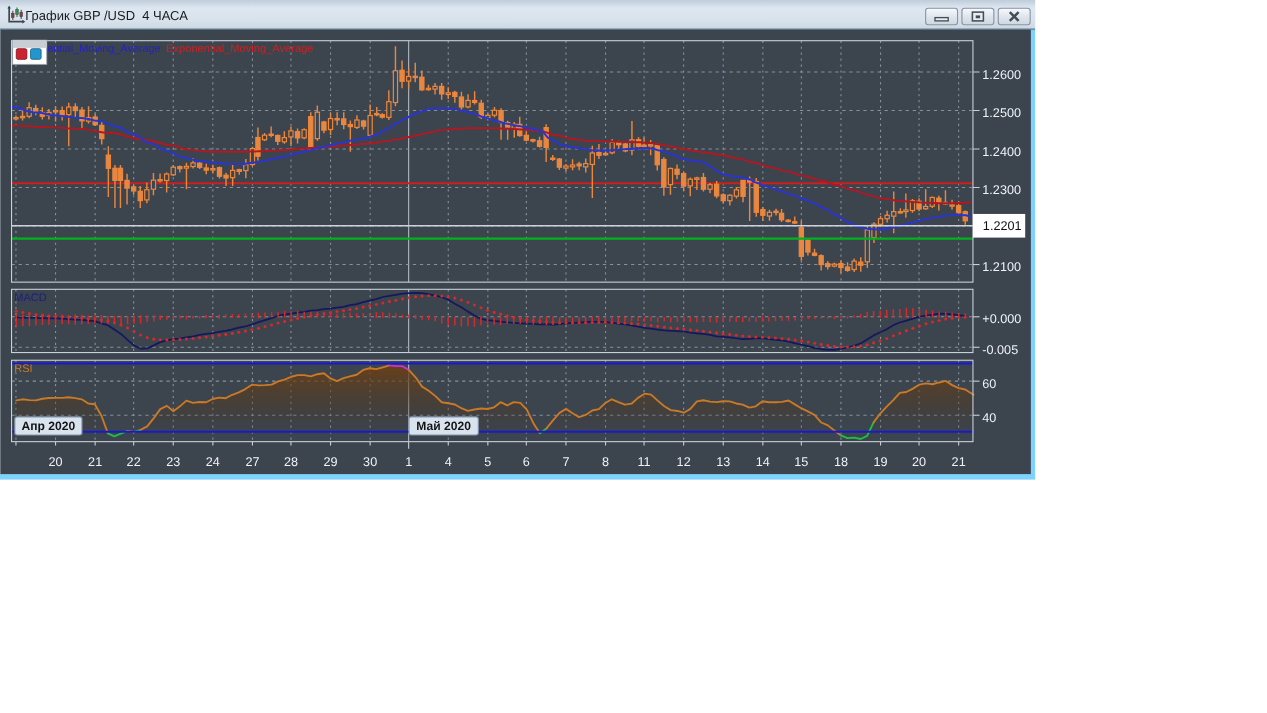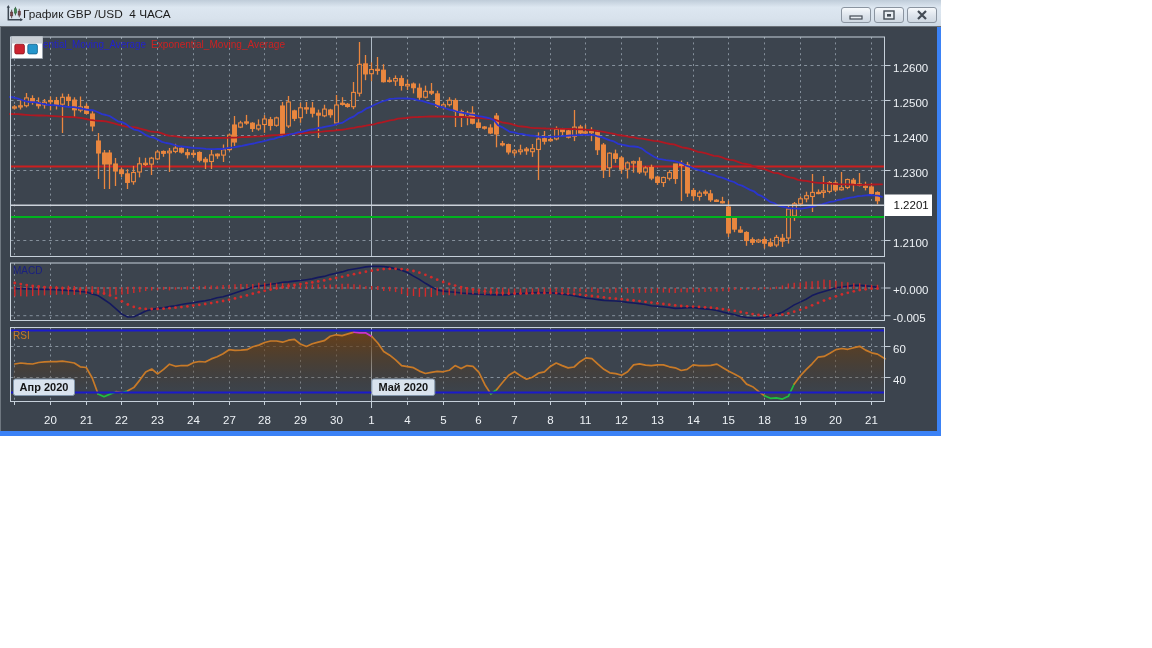--- a/index.html
+++ b/index.html
@@ -1,15 +1,15 @@
 <!DOCTYPE html>
 <html><head><meta charset="utf-8"><style>
 * { margin:0; padding:0; box-sizing:border-box; }
 body { width:1152px; height:648px; background:#ffffff; font-family:"Liberation Sans", sans-serif; position:relative; overflow:hidden; }
-#win { position:absolute; left:0; top:0; width:941px; height:436px; background:#3b82f6; }
+#win { position:absolute; left:0; top:0; width:941px; height:436px; background:#7dd3fc; }
 #title { position:absolute; left:0; top:0; width:941px; height:27px;
   background:linear-gradient(180deg,#bfccd9 0%,#dde7f1 28%,#d8e2ec 72%,#ccd8e4 100%);
   border-bottom:1px solid #6a7077; }
 #title .txt { position:absolute; left:23px; top:7px; font-size:11.8px; color:#1c1c1c; }
 .wbtn { position:absolute; top:7px; width:30px; height:16px; border:1px solid #8a94a0; border-radius:3px;
   background:linear-gradient(180deg,#f6f9fc 0%,#dde4ec 55%,#cfd8e2 100%); }
 #content { position:absolute; left:1px; top:27px; width:936px; height:404px; background:#3c444e; }
 </style></head>
 <body>
 <div id="win">

